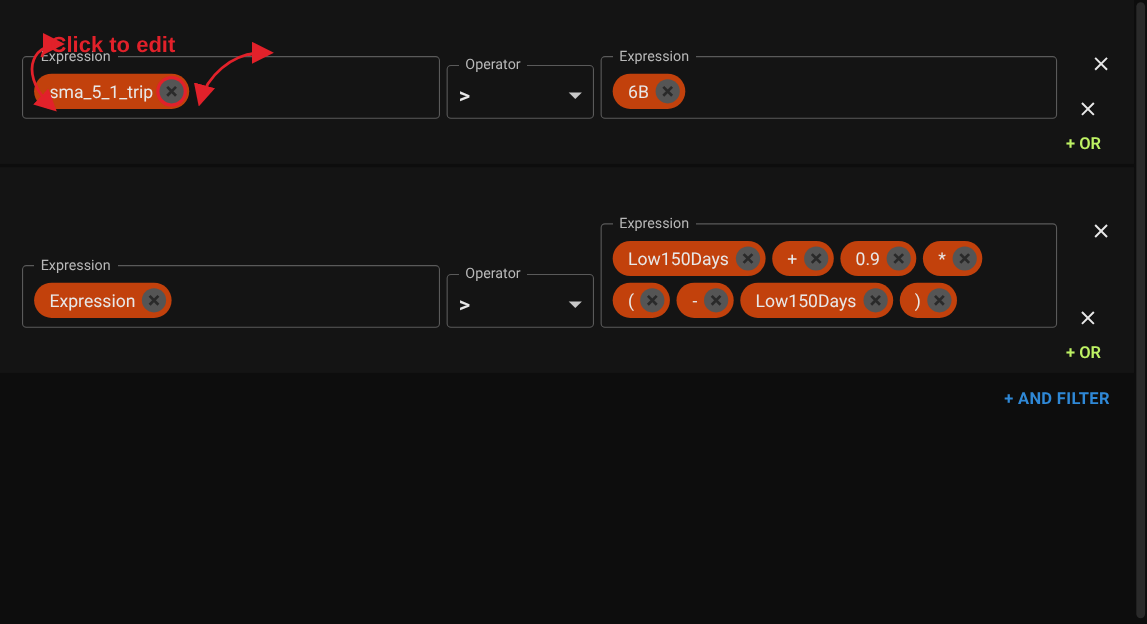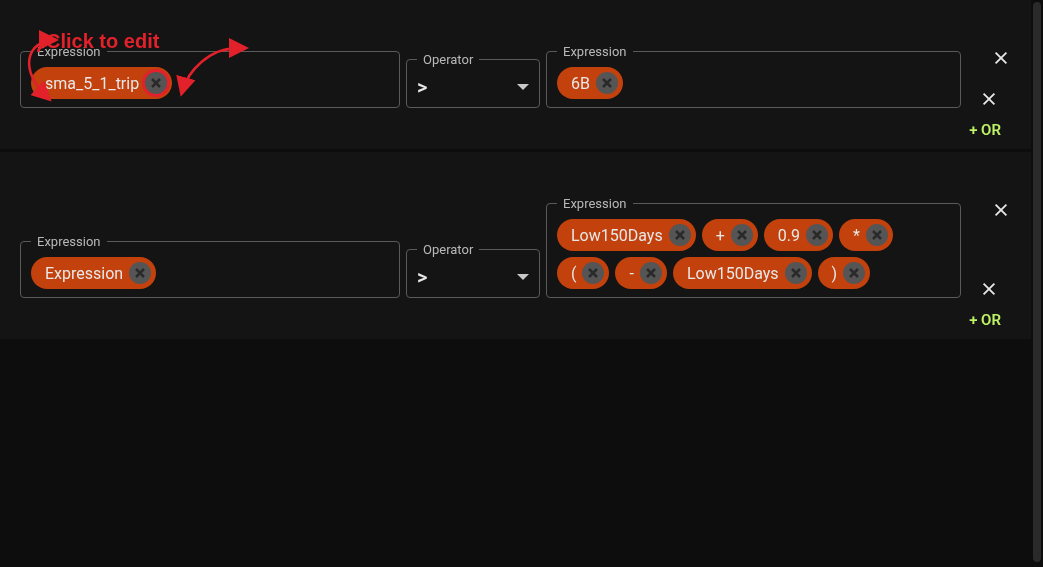--- a/index.html
+++ b/index.html
@@ -359,15 +359,18 @@
             </svg>
         </div>
       </div>
 
       <div class="or-line">
         <span class="or-link">+ OR</span>
       </div>
     </div>
   </div>
 
+  <div class="and-line">
+    <span class="and-link">+ AND FILTER</span>
+  </div>
 
   <div class="scrollbar"></div>
 </div>
 
 </body></html>

